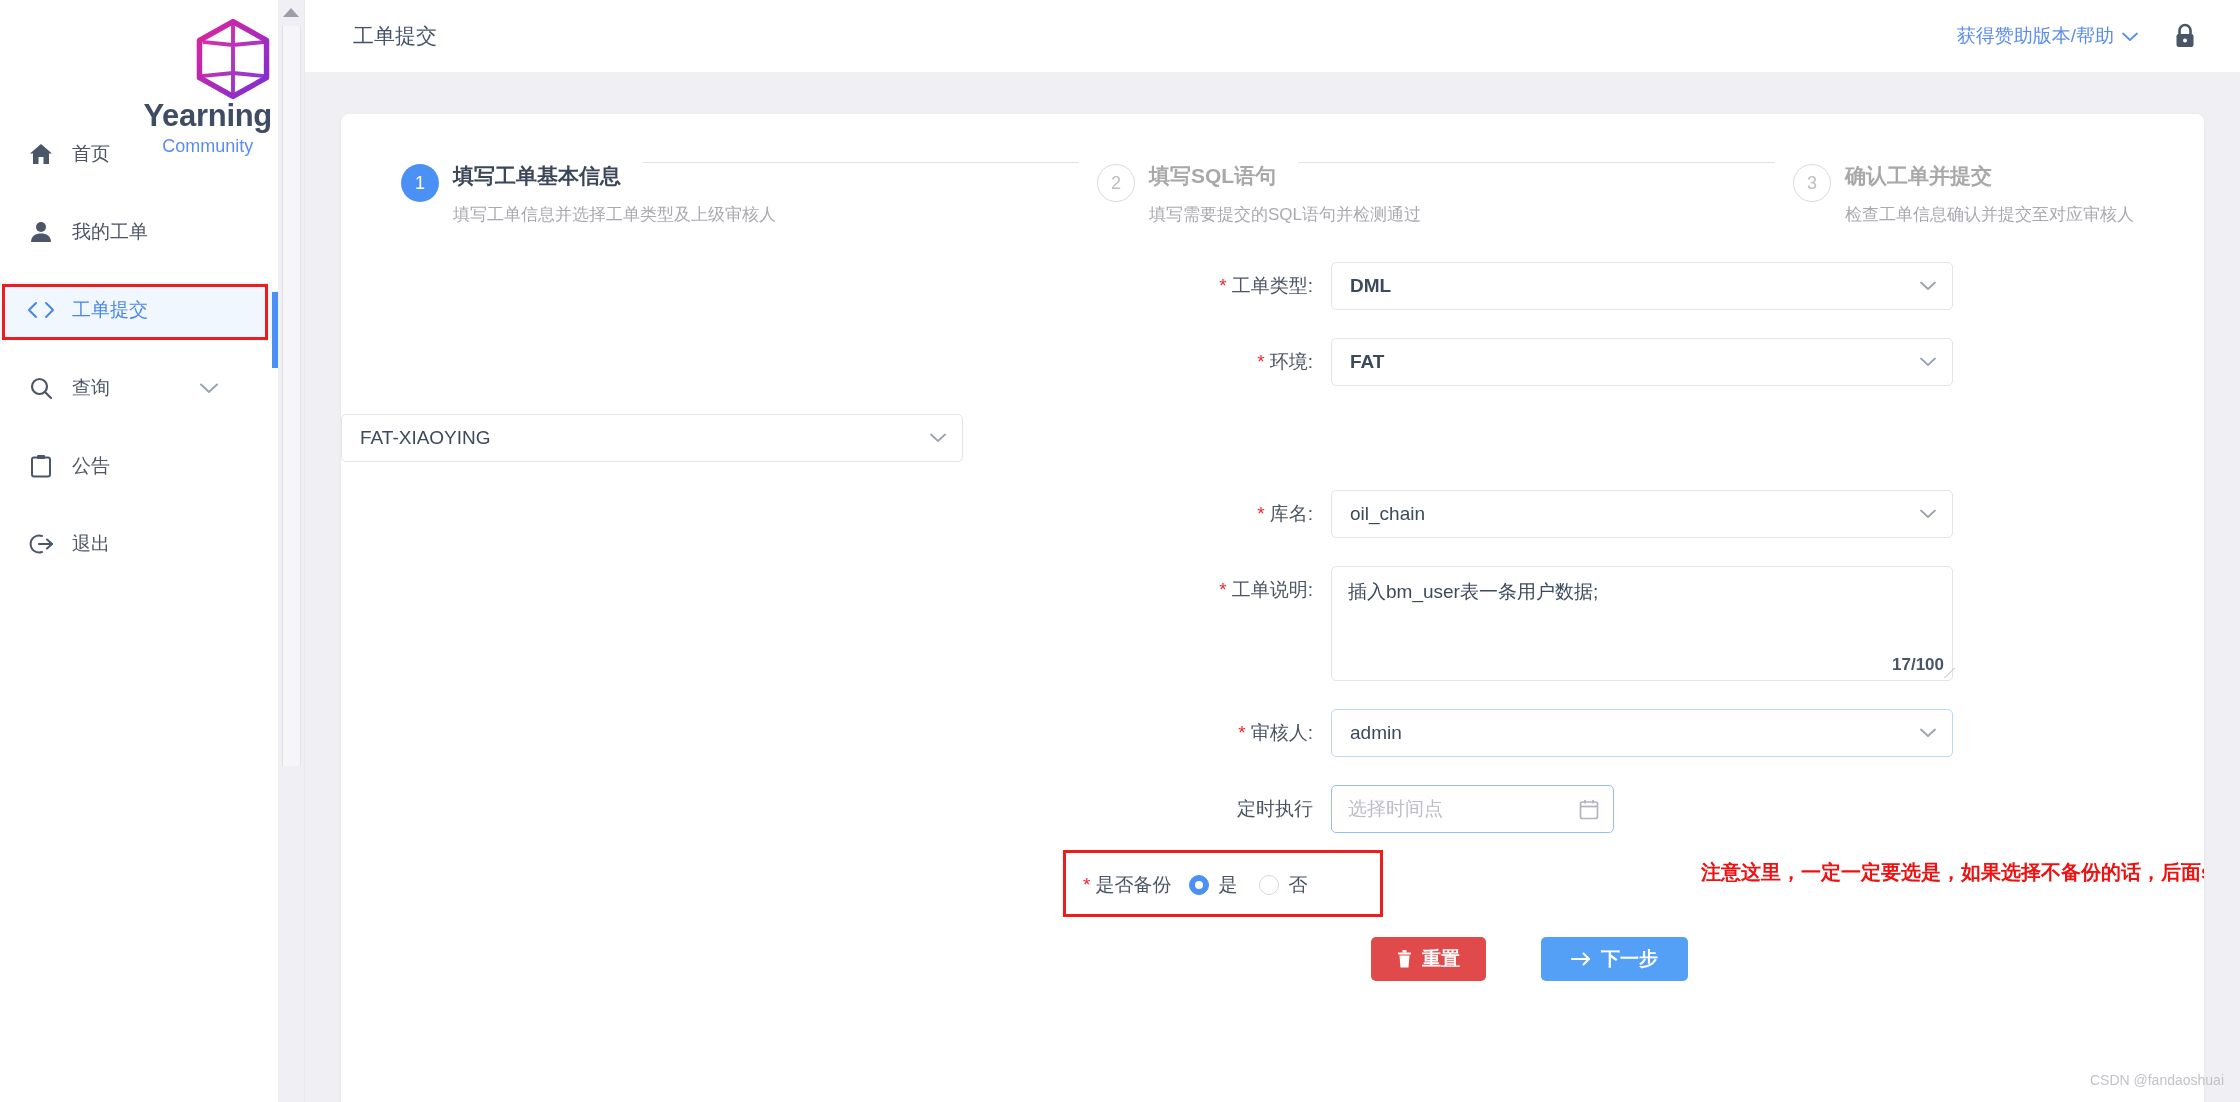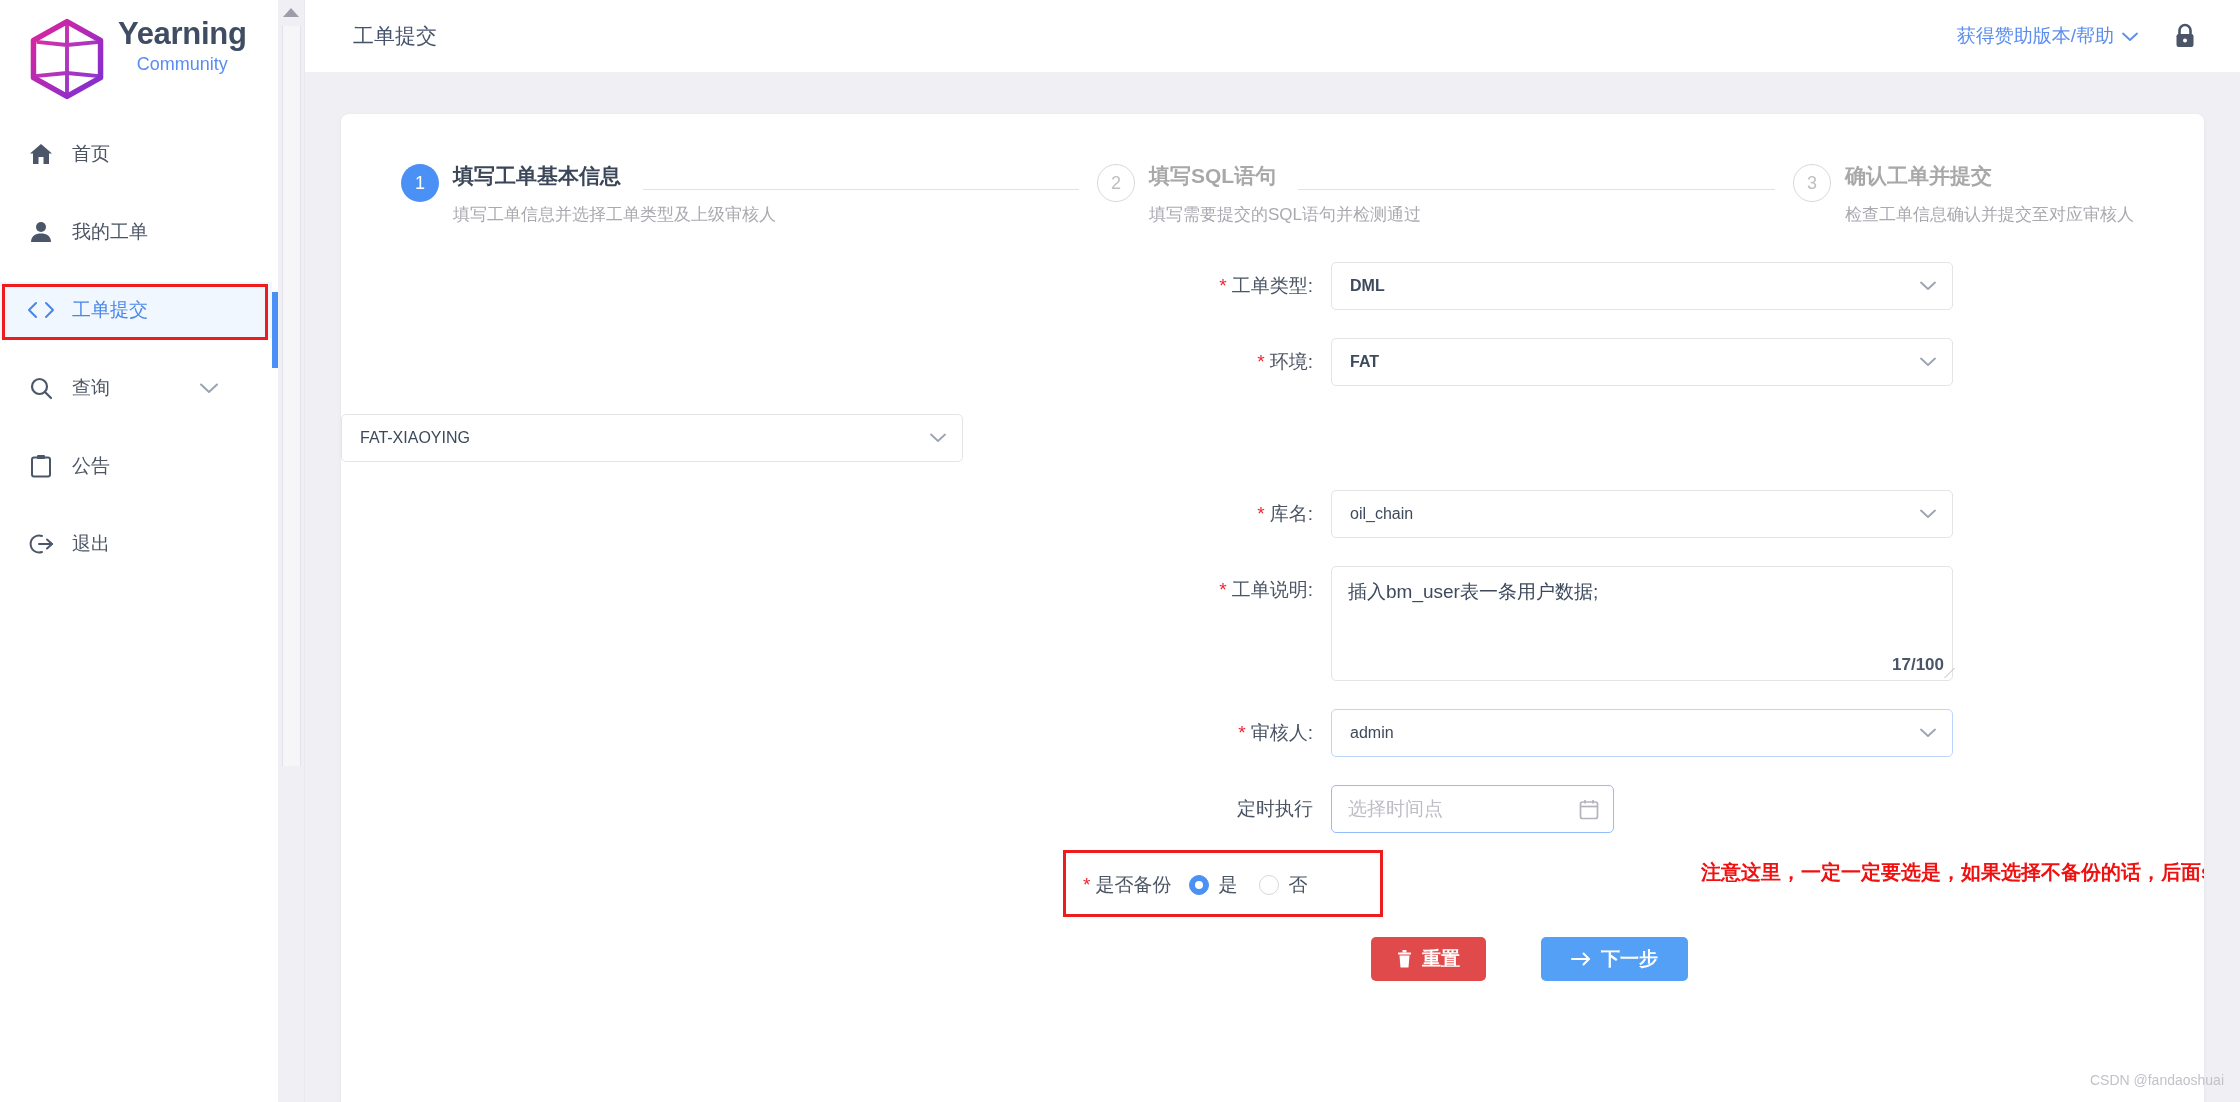--- a/index.html
+++ b/index.html
@@ -13,23 +13,24 @@
 
   
   .sidebar {
     width: 272px; height: 1102px;
     background: #ffffff;
     flex: 0 0 272px;
     position: relative;
     z-index: 3;
   }
   .brand {
-    display: flex; align-items: flex-start;
+    display: flex; align-items: flex-end;
     padding: 18px 0 0 28px;
     height: 104px;
+    flex-direction: column;
   }
   .brand-logo { width: 78px; height: 82px; flex: 0 0 78px; }
   .brand-text { margin-left: 12px; display: flex; flex-direction: column; }
   .brand-title {
     font-size: 31px; font-weight: 700; color: #3f4d63;
     letter-spacing: -0.3px; line-height: 1.05;
   }
   .brand-sub {
     font-size: 18px; color: #5b8def; font-weight: 400;
     margin-top: 3px; text-align: center;
@@ -155,21 +156,21 @@
     display: flex; align-items: center; justify-content: center;
     font-size: 18px; font-weight: 500;
     flex: 0 0 38px; margin-top: 2px;
   }
   .step.active .step-circle { background: #4a90f5; color: #ffffff; }
   .step.inactive .step-circle {
     background: #ffffff; color: #bfbfbf;
     border: 1px solid #d9d9d9;
   }
   .step-body { margin-left: 14px; flex: 1 1 auto; min-width: 0; }
-  .step-head { display: flex; align-items: flex-end; }
+  .step-head { display: flex; align-items: flex-start; }
   .step-title {
     font-size: 21px; font-weight: 700; white-space: nowrap;
   }
   .step.active .step-title { color: #3b4758; }
   .step.inactive .step-title { color: #a8a8a8; }
   .step-line {
     flex: 1 1 auto;
     height: 1px; background: #e2e2e6;
     margin: 0 18px 0 22px;
     min-width: 20px;
@@ -197,21 +198,21 @@
   .req { color: #f5222d; margin-right: 5px; font-size: 19px; }
   .form-control { flex: 0 0 auto; }
 
   .select-box {
     width: 622px; height: 48px;
     border: 1px solid #e4e4e8;
     border-radius: 5px;
     background: #ffffff;
     display: flex; align-items: center;
     padding: 0 16px 0 18px;
-    font-size: 16px; color: #3d4a5c;
+    font-size: 19px; color: #3d4a5c;
     cursor: pointer;
     position: relative;
   }
   .select-box.focused { border-color: #bcd6fb; }
   .select-box .sel-value { font-weight: 600; }
   .select-box .sel-value.plain { font-weight: 400; }
   .select-caret {
     margin-left: auto; color: #9aa4b2; display: flex;
   }
 

